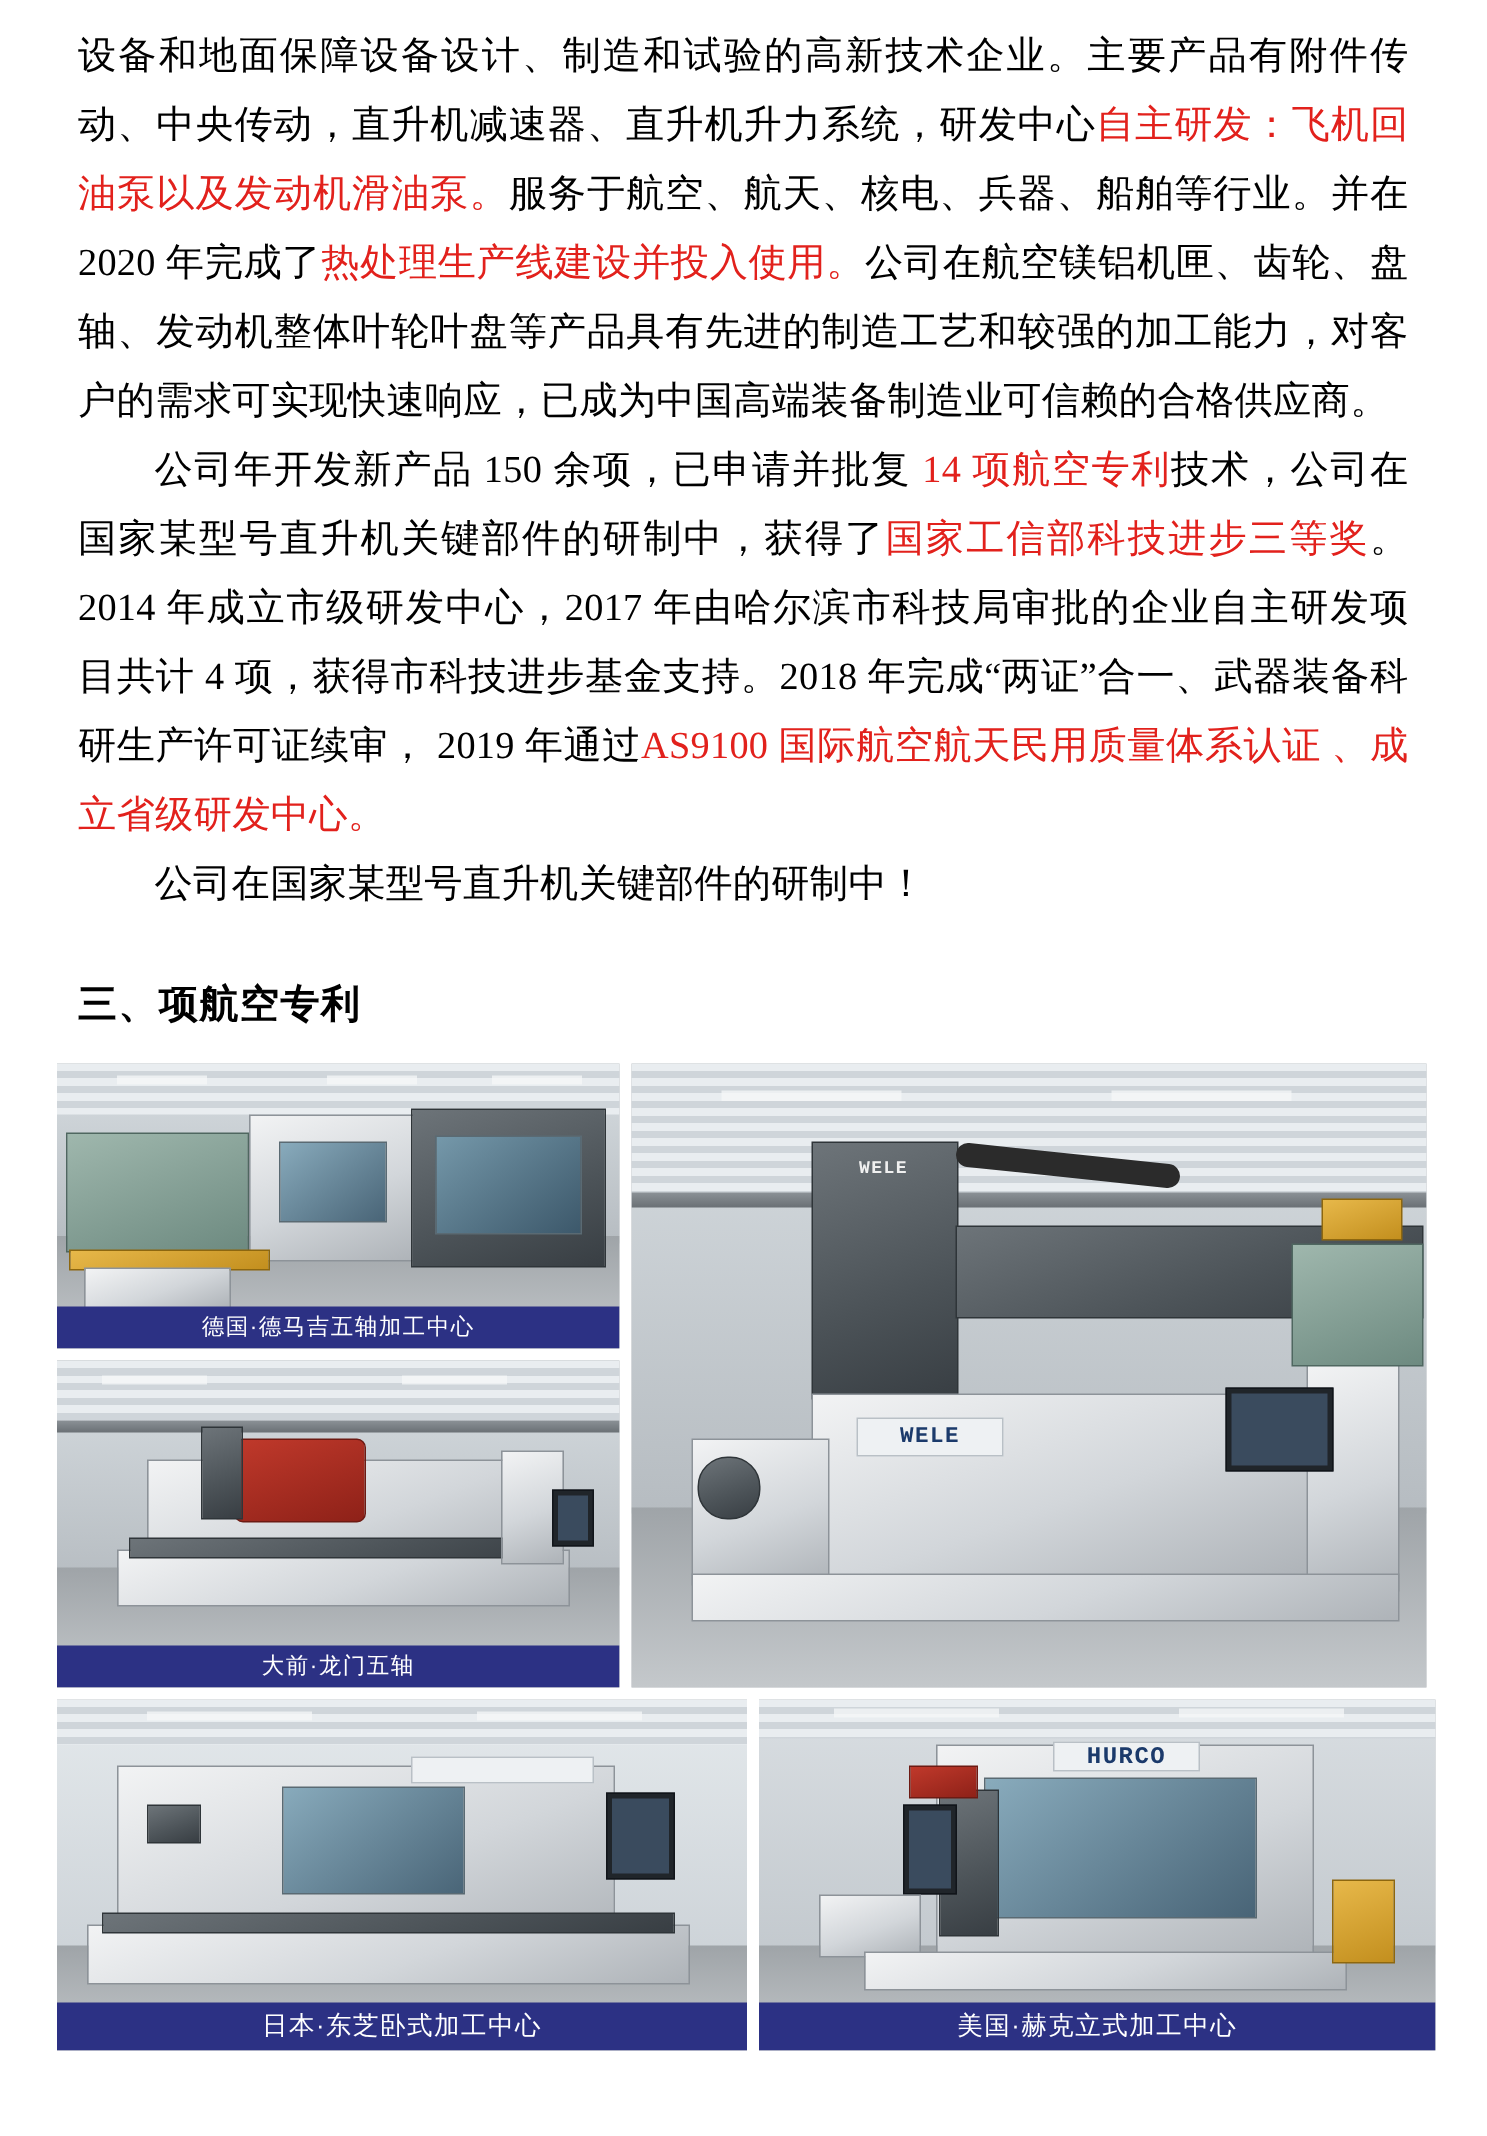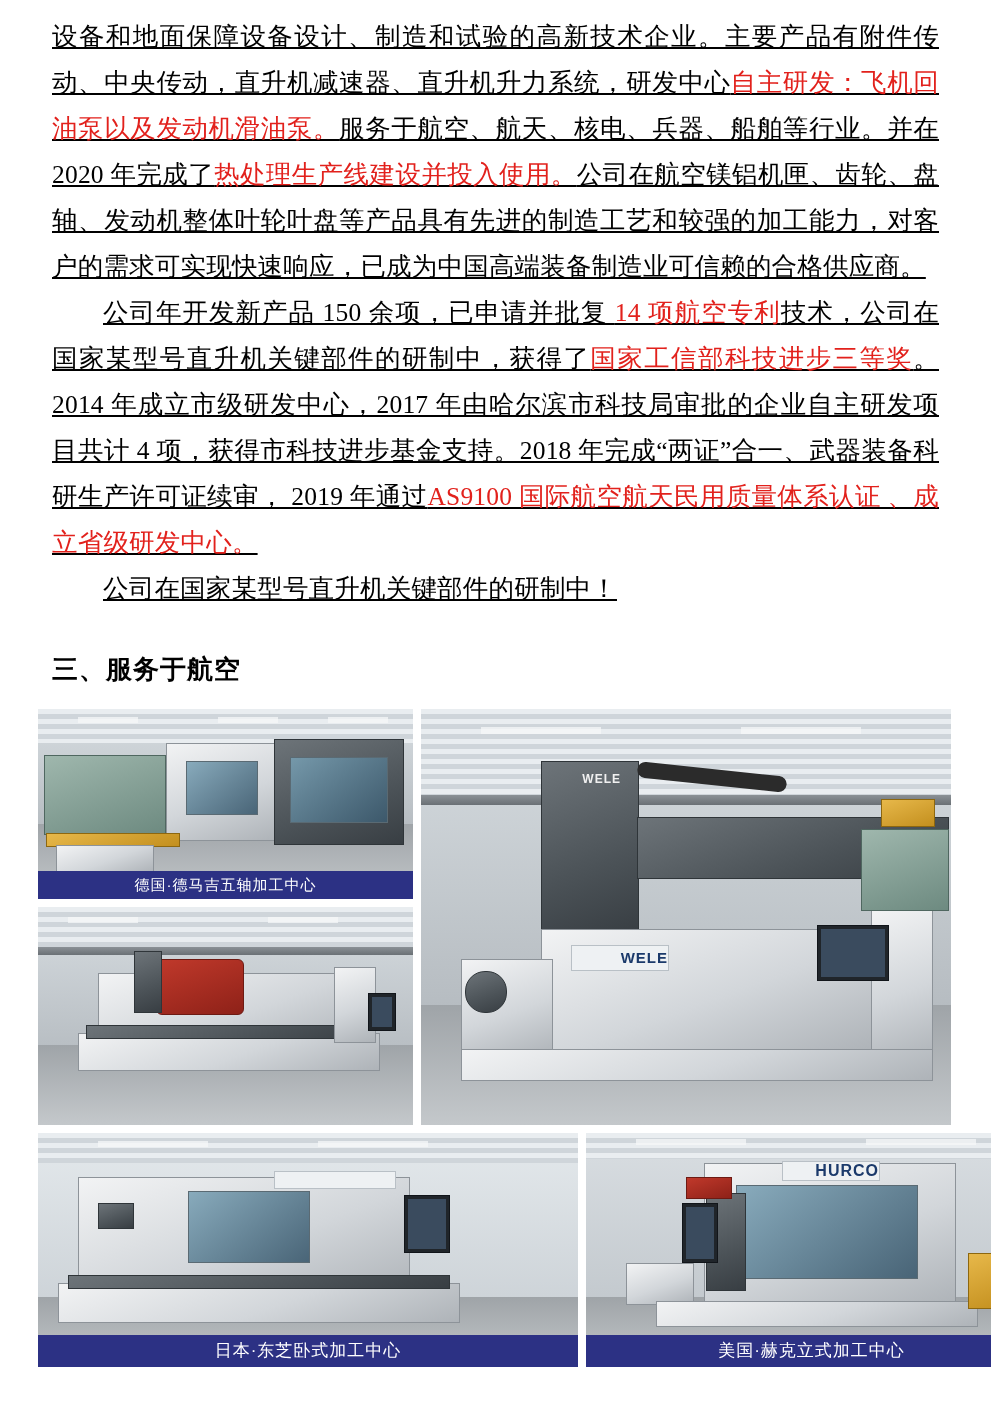--- a/index.html
+++ b/index.html
@@ -25,21 +25,20 @@
     padding: 14px 52px 0 52px;
     font-size: 25.5px;
     line-height: 46px;
     text-align: justify;
     text-justify: inter-ideograph;
     letter-spacing: 0.2px;
   }
   .para {
     margin: 0 0 0 0;
     text-indent: 2em;
-    text-decoration: underline;
   }
   .para.first { text-indent: 0; }
   .red { color: #e2211c; }
   .section-title {
     margin: 40px 0 0 0;
     padding: 0 52px;
     font-size: 26px;
     font-weight: bold;
     letter-spacing: 1px;
     font-family: "Liberation Serif", "DejaVu Serif", serif;
@@ -126,26 +125,26 @@
     background: linear-gradient(160deg, #9fb7ad, #6d8a80);
     border-color: #4f6760;
   }
   .machine.yellow {
     background: linear-gradient(160deg, #e7b84a, #c38f1e);
     border-color: #8d670f;
   }
   .brand {
     position: absolute;
     color: #1b3a6b;
-    font-family: Liberation Sans, sans-serif;
+    font-family: Liberation Mono, monospace;
     font-weight: bold;
     letter-spacing: 1px;
     background: #eef1f3;
     border: 1px solid #b9c0c6;
-    text-align: right;
+    text-align: center;
   }
   .brand.onblack {
     color: #f0f0f0;
     background: transparent;
     border: none;
   }
   .pipe {
     position: absolute;
     background: #2b2b2b;
     border-radius: 10px;
@@ -180,21 +179,21 @@
       <span>设备和地面保障设备设计、制造和试验的高新技术企业。主要产品有附件传动、中央传动，直升机减速器、直升机升力系统，研发中心</span><span class="red">自主研发：飞机回油泵以及发动机滑油泵。</span><span>服务于航空、航天、核电、兵器、船舶等行业。并在 2020 年完成了</span><span class="red">热处理生产线建设并投入使用。</span><span>公司在航空镁铝机匣、齿轮、盘轴、发动机整体叶轮叶盘等产品具有先进的制造工艺和较强的加工能力，对客户的需求可实现快速响应，已成为中国高端装备制造业可信赖的合格供应商。</span>
     </p>
     <p class="para">
       <span>公司年开发新产品 150 余项，已申请并批复 </span><span class="red">14 项航空专利</span><span>技术，公司在国家某型号直升机关键部件的研制中，获得了</span><span class="red">国家工信部科技进步三等奖</span><span>。2014 年成立市级研发中心，2017 年由哈尔滨市科技局审批的企业自主研发项目共计 4 项，获得市科技进步基金支持。2018 年完成“两证”合一、武器装备科研生产许可证续审， 2019 年通过</span><span class="red">AS9100 国际航空航天民用质量体系认证 、成立省级研发中心。</span>
     </p>
     <p class="para">
       <span>公司在国家某型号直升机关键部件的研制中！</span>
     </p>
   </div>
 
-  <h2 class="section-title">三、服务于航空</h2>
+  <h2 class="section-title">三、项航空专利</h2>
 
   <div class="gallery">
 
     <div class="row">
 
       <div style="display:flex;flex-direction:column;gap:8px;">
 
         <div class="photo" style="width:375px;height:190px;">
           <div class="scene">
             <div class="s-wall" style="height:120px;"></div>
@@ -225,20 +224,21 @@
             <div class="machine dark" style="left:96px;top:44px;width:26px;height:60px;"></div>
             <div class="machine" style="left:40px;top:126px;width:300px;height:36px;"></div>
             <div class="machine dark" style="left:48px;top:118px;width:286px;height:12px;"></div>
             <div class="machine" style="left:296px;top:60px;width:40px;height:74px;"></div>
             <div class="panel" style="left:330px;top:86px;width:26px;height:36px;">
                 <div class="scr"></div>
               </div>
             <div class="lamp" style="left:30px;top:10px;width:70px;height:6px;"></div>
             <div class="lamp" style="left:230px;top:10px;width:70px;height:6px;"></div>
           </div>
+          <div class="caption">大前·龙门五轴</div>
         </div>
       </div>
 
       <div class="photo big" style="width:530px;height:416px;">
         <div class="scene">
           <div class="s-wall" style="height:300px;"></div>
           <div class="s-ceiling" style="height:86px;"></div>
           <div class="s-floor" style="height:120px;"></div>
           <div class="rail" style="left:0;top:86px;width:530px;height:10px;"></div>
           <div class="machine dark" style="left:120px;top:52px;width:96px;height:170px;"></div>
@@ -257,21 +257,21 @@
           <div class="machine yellow" style="left:460px;top:90px;width:52px;height:26px;"></div>
           <div class="machine" style="left:40px;top:340px;width:470px;height:30px;"></div>
           <div class="lamp" style="left:60px;top:18px;width:120px;height:7px;"></div>
           <div class="lamp" style="left:320px;top:18px;width:120px;height:7px;"></div>
         </div>
       </div>
     </div>
 
     <div class="row">
 
-      <div class="photo wide" style="width:540px;height:234px;">
+      <div class="photo wide" style="width:460px;height:234px;">
         <div class="scene">
           <div class="s-wall" style="height:170px;background:linear-gradient(#e4e9ec,#cdd3d8);"></div>
           <div class="s-ceiling" style="height:30px;"></div>
           <div class="s-floor" style="height:70px;"></div>
           <div class="machine" style="left:40px;top:44px;width:330px;height:120px;"></div>
           <div class="machine glass" style="left:150px;top:58px;width:120px;height:70px;"></div>
           <div class="machine dark" style="left:60px;top:70px;width:34px;height:24px;"></div>
           <div class="machine" style="left:20px;top:150px;width:400px;height:38px;"></div>
           <div class="machine dark" style="left:30px;top:142px;width:380px;height:12px;"></div>
           <div class="brand" style="left:236px;top:38px;width:120px;height:16px;font-size:10px;line-height:16px;color:#2a4b7a;">&nbsp;</div>

